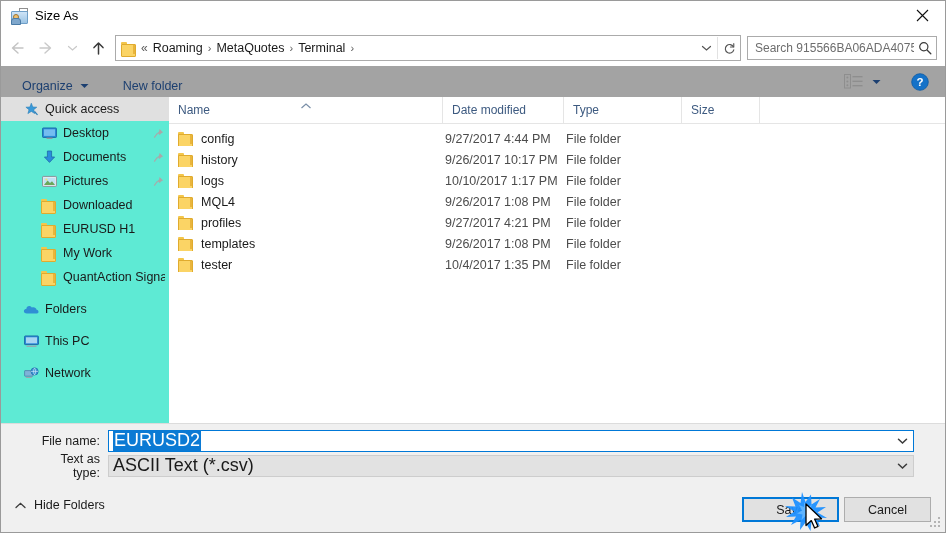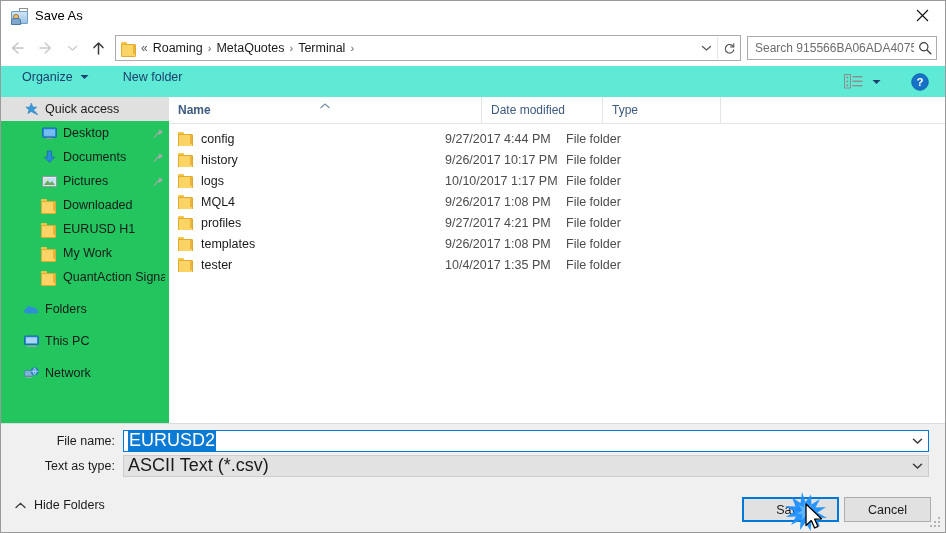--- a/index.html
+++ b/index.html
@@ -118,23 +118,23 @@
     padding-left: 7px; white-space: nowrap; overflow: hidden;
   }
   .search-icon-wrap {
     width: 22px; display:flex; align-items:center; justify-content:center; flex:none;
   }
 
   
   .cmdbar {
     position: absolute; left: 0; top: 65px;
     width: 944px; height: 31px;
-    background: #5eead4;
+    background: #a3a3a3;
     border-bottom: 1px solid #e0e0e0;
-    display: flex; align-items: flex-start;
+    display: flex; align-items: flex-end;
   }
   .cmd-item {
     font-size: 12.5px; color: #1c3f70;
     display: flex; align-items: center; height: 22px;
     padding: 0 7px;
   }
   .cmd-organize { margin-left: 14px; }
   .cmd-newfolder { margin-left: 20px; }
   .cmd-caret { margin-left: 7px; display:flex; align-items:center; }
   .cmd-right {
@@ -146,21 +146,21 @@
 
   
   .body {
     position: absolute; left: 0; top: 96px;
     width: 944px; height: 326px;
     background: #ffffff;
   }
   .sidebar {
     position: absolute; left: 0; top: 0;
     width: 168px; height: 326px;
-    background: #22c55e;
+    background: #5eead4;
     border-right: 1px solid #e4e4e4;
     overflow: hidden;
   }
   .sb-item {
     height: 24px; display: flex; align-items: center;
     font-size: 12.5px; color: #1a1a1a;
     position: relative;
     padding-right: 4px;
   }
   .sb-item.selected { background: #e0e0e0; }
@@ -209,21 +209,21 @@
     position: relative;
   }
   .col {
     font-size: 12px; color: #3d5a80;
     display: flex; align-items: center;
     padding-left: 9px;
     box-sizing: border-box;
     border-right: 1px solid #e5e5e5;
     position: relative;
   }
-  .col-name { width: 313px; font-weight: bold; }
+  .col-name { width: 274px; }
   .col-date { width: 121px; }
   .col-type { width: 118px; }
   .col-size { width: 78px; }
   .sort-caret {
     position: absolute; left: 50%; top: 1px; transform: translateX(-50%);
   }
   .row {
     height: 21px; display: flex; align-items: center;
     font-size: 12.5px; color: #1a1a1a;
   }
@@ -244,21 +244,21 @@
     background: #f0f0f0;
     border-top: 1px solid #dcdcdc;
   }
   .form-row {
     position: absolute; left: 0; height: 23px;
     display: flex; align-items: center;
   }
   .form-row.r1 { top: 5px; }
   .form-row.r2 { top: 30px; }
   .form-label {
-    width: 122px; text-align: right; padding-right: 8px;
+    width: 107px; text-align: right; padding-right: 8px;
     font-size: 12.5px; color: #1a1a1a;
     box-sizing: border-box;
     padding-left: 40px;
   }
   .combo {
     width: 806px; height: 22px; box-sizing: border-box;
     display: flex; align-items: center;
     position: relative;
   }
   .combo.focused {
@@ -325,21 +325,21 @@
 
 <div class="dialog">
 
   <div class="titlebar">
     <div class="title-icon">
       <div class="paper"></div>
       <div class="folder-back"></div>
       <div class="person-head"></div>
       <div class="person-body"></div>
     </div>
-    <div class="title-text">Save As</div>
+    <div class="title-text">Size As</div>
     <div class="close-btn">
       <svg width="13" height="13" viewBox="0 0 13 13">
         <path d="M1 1 L12 12 M12 1 L1 12" stroke="#111" stroke-width="1.1" fill="none"></path>
       </svg>
     </div>
   </div>
 
   <div class="navrow">
     <div class="nav-btn">
       <svg width="19" height="16" viewBox="0 0 19 16">
@@ -598,20 +598,23 @@
               </svg>
           </span>
           <span>Name</span>
         </div>
         <div class="col col-date">
           <span>Date modified</span>
         </div>
         <div class="col col-type">
           <span>Type</span>
         </div>
+        <div class="col col-size">
+          <span>Size</span>
+        </div>
       </div>
 
       <div style="height:4px"></div>
 
       <div class="row">
         <div class="cell cell-name">
           <span class="folder">
               <span class="tab"></span>
               <span class="body-f"></span>
               <span class="edge"></span>

